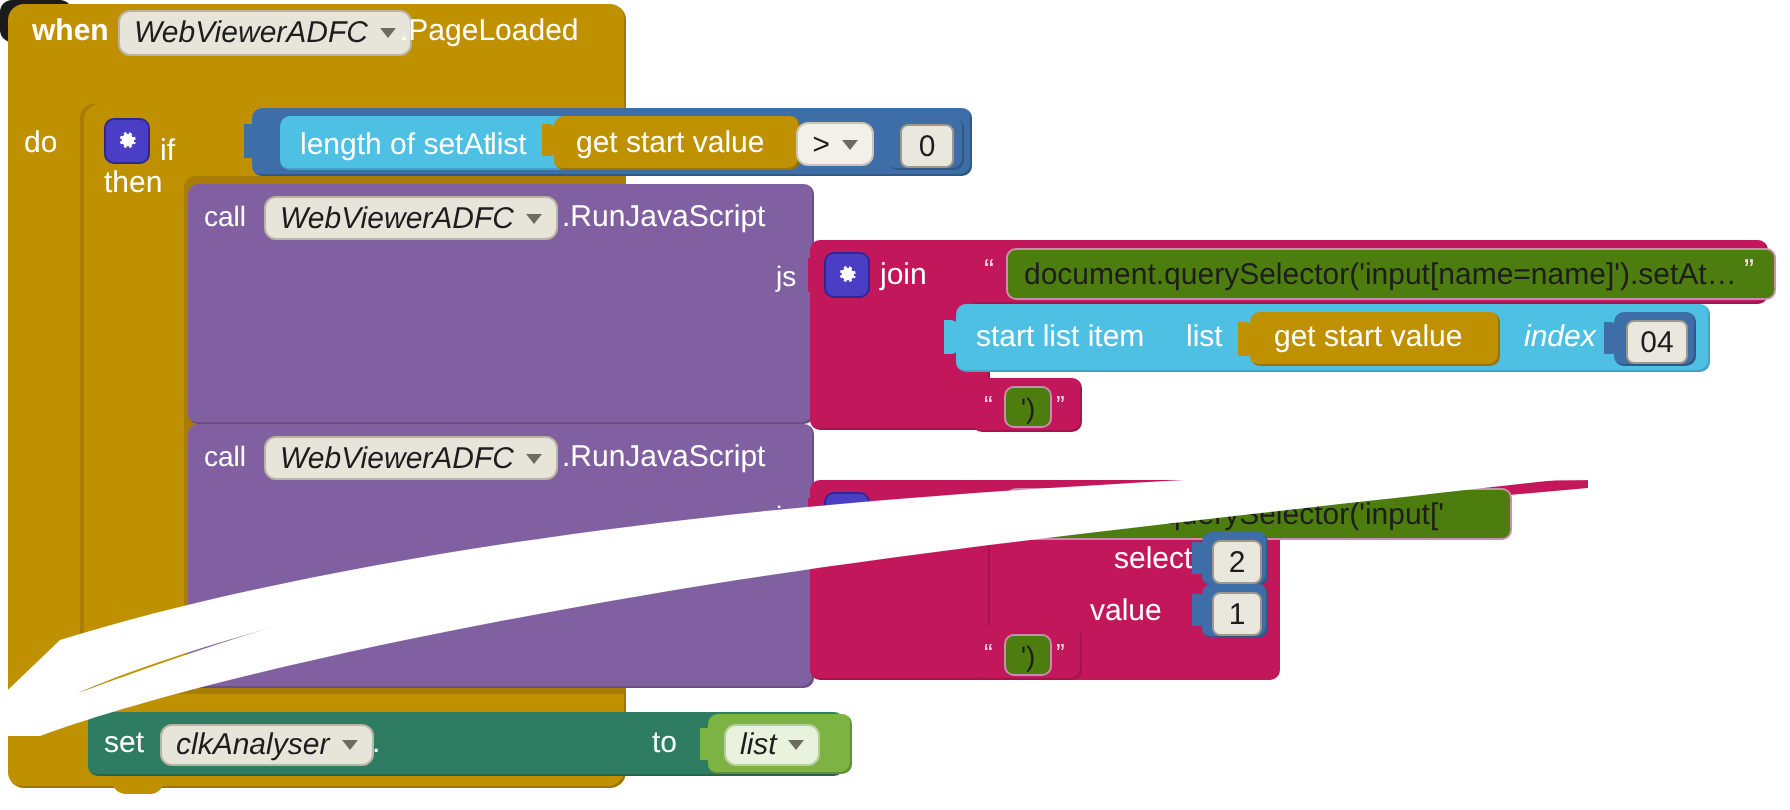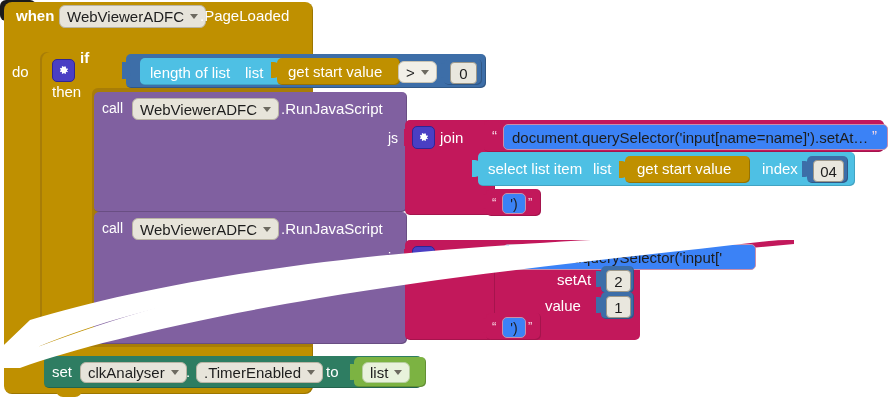--- a/index.html
+++ b/index.html
@@ -17,21 +17,21 @@
   
   .blk{position:absolute;box-sizing:border-box;}
   .lbl{position:absolute;white-space:nowrap;color:#ffffff;font-size:15px;line-height:1;}
 
   
   .field{
     position:absolute;box-sizing:border-box;
     background:#e7e4da;border:1px solid #b9b4a4;border-radius:6px;
     color:#1d1d1d;font-size:15px;line-height:1;
     display:flex;align-items:center;gap:6px;
-    padding:0 7px;white-space:nowrap;
+    padding:0 7px;white-space:nowrap;font-style:italic;
   }
   .field.light{background:#f2f0e8;border-color:#c9c4b4;}
   .caret{
     width:0;height:0;border-left:4px solid transparent;border-right:4px solid transparent;
     border-top:5px solid #6d6a60;display:inline-block;flex:none;
   }
 
   #evt-body{
     left:4px;top:2px;width:309px;height:392px;
     background:#bf9000;
@@ -115,21 +115,21 @@
   }
   #join2{
     left:405px;top:240px;width:90px;height:100px;background:#c2185b;border-radius:5px;
     box-shadow:inset -1px -1px 0 rgba(0,0,0,.15);
   }
   .txtblk{
     position:absolute;background:#c2185b;border-radius:5px;
     box-shadow:inset -1px -1px 0 rgba(0,0,0,.15);
   }
   .txtfield{
-    position:absolute;background:#3b82f6;border:1px solid #c98faa;border-radius:5px;
+    position:absolute;background:#4d7c0f;border:1px solid #c98faa;border-radius:5px;
     color:#1d1d1d;font-size:15px;line-height:1;display:flex;align-items:center;
     padding:0 8px;white-space:nowrap;overflow:hidden;
   }
   .quote{position:absolute;color:#f6d9e4;font-size:15px;line-height:1;}
 
   
   #sub2{
     left:495px;top:240px;width:145px;height:100px;background:#c2185b;border-radius:0 5px 5px 0;
   }
 
@@ -177,28 +177,28 @@
 
   <div class="blk" id="if-blk"></div>
   <div class="blk" id="if-slot"></div>
 
   <div class="gear" style="left:52px;top:59px;">
     <svg width="13" height="13" viewBox="0 0 24 24" aria-hidden="true">
       <path fill="#ffffff" d="M12 8.2a3.8 3.8 0 1 0 0 7.6 3.8 3.8 0 0 0 0-7.6zm0 5.6a1.8 1.8 0 1 1 0-3.6 1.8 1.8 0 0 1 0 3.6z"></path>
       <path fill="#ffffff" d="M20.2 13.4l-1.8-.5a6.6 6.6 0 0 0 0-1.8l1.8-.5-.9-2.6-1.8.6a6.8 6.8 0 0 0-1.3-1.3l.6-1.8L14.2 3.7l-.5 1.8a6.6 6.6 0 0 0-1.8 0l-.5-1.8-2.6.9.6 1.8a6.8 6.8 0 0 0-1.3 1.3l-1.8-.6-.9 2.6 1.8.5a6.6 6.6 0 0 0 0 1.8l-1.8.5.9 2.6 1.8-.6c.4.5.8.9 1.3 1.3l-.6 1.8 2.6.9.5-1.8a6.6 6.6 0 0 0 1.8 0l.5 1.8 2.6-.9-.6-1.8c.5-.4.9-.8 1.3-1.3l1.8.6z"></path>
     </svg>
   </div>
-  <span class="lbl" style="left:80px;top:50px;font-weight:bold;">if</span>
+  <span class="lbl" style="left:80px;top:68px;">if</span>
   <span class="lbl" style="left:52px;top:84px;">then</span>
 
   <div class="blk" id="cmp-blk"></div>
   <div class="plug" style="left:122px;top:62px;background:#3d6ea8;"></div>
 
   <div class="blk" id="lenlist"></div>
-  <span class="lbl" style="left:150px;top:65px;">length of list</span>
+  <span class="lbl" style="left:150px;top:65px;">length of setAt</span>
   <span class="lbl" style="left:245px;top:65px;">list</span>
   <div class="plug" style="left:271px;top:62px;background:#bf9000;height:16px;"></div>
 
   <div class="getter" style="left:277px;top:58px;width:123px;height:27px;"></div>
   <span class="lbl" style="left:288px;top:64px;">get start value</span>
 
   <div class="field light" style="left:398px;top:61px;height:22px;">
     <span>&gt;</span>
     <span class="caret"></span>
   </div>
@@ -225,26 +225,26 @@
   </div>
   <span class="lbl" style="left:440px;top:130px;">join</span>
 
   <div class="txtblk" style="left:484px;top:120px;width:400px;height:32px;"></div>
   <span class="quote" style="left:492px;top:128px;">“</span>
   <div class="txtfield" style="left:503px;top:124px;width:367px;height:24px;">document.querySelector('input[name=name]').setAt…</div>
   <span class="quote" style="left:872px;top:128px;">”</span>
 
   <div class="plug" style="left:472px;top:160px;background:#4ec0e4;"></div>
   <div class="blk" id="selitem"></div>
-  <span class="lbl" style="left:488px;top:161px;">select list item</span>
+  <span class="lbl" style="left:488px;top:161px;">start list item</span>
   <span class="lbl" style="left:593px;top:161px;">list</span>
   <div class="plug" style="left:619px;top:161px;background:#bf9000;height:17px;"></div>
   <div class="getter" style="left:625px;top:156px;width:125px;height:27px;"></div>
   <span class="lbl" style="left:637px;top:161px;">get start value</span>
-  <span class="lbl" style="left:762px;top:161px;">index</span>
+  <span class="lbl" style="left:762px;top:161px;font-style:italic;">index</span>
   <div class="plug" style="left:802px;top:161px;background:#3d6ea8;height:16px;"></div>
   <div class="mathblk" style="left:807px;top:156px;width:41px;height:27px;"></div>
   <div class="numfield" style="left:813px;top:160px;width:29px;height:20px;">04</div>
 
   <div class="plug" style="left:480px;top:194px;background:#c2185b;height:15px;"></div>
   <div class="txtblk" style="left:486px;top:189px;width:55px;height:27px;"></div>
   <span class="quote" style="left:492px;top:196px;font-size:13px;">“</span>
   <div class="txtfield" style="left:502px;top:193px;width:22px;height:19px;justify-content:center;padding:0;font-size:14px;">')</div>
   <span class="quote" style="left:528px;top:196px;font-size:13px;">”</span>
 
@@ -271,21 +271,21 @@
   <div class="blk clip-hidden" style="left:484px;top:240px;width:310px;height:32px;">
     <svg width="310" height="32" style="display:block;">
       <polygon points="0,0 310,0 310,4 0,32" fill="#c2185b"></polygon>
       <polygon points="0,0 300,0 240,14 0,26" fill="#c2185b"></polygon>
       <rect x="0" y="0" width="180" height="30" fill="#c2185b"></rect>
     </svg>
   </div>
   <span class="quote" style="left:492px;top:248px;">“</span>
   <div class="txtfield" style="left:503px;top:244px;width:235px;height:24px;">document.querySelector('input['</div>
 
-  <span class="lbl" style="left:557px;top:272px;">setAt</span>
+  <span class="lbl" style="left:557px;top:272px;">select</span>
   <div class="plug" style="left:596px;top:271px;background:#3d6ea8;height:16px;"></div>
   <div class="mathblk" style="left:601px;top:266px;width:33px;height:27px;"></div>
   <div class="numfield" style="left:606px;top:270px;width:23px;height:20px;">2</div>
 
   <span class="lbl" style="left:545px;top:298px;">value</span>
   <div class="plug" style="left:596px;top:297px;background:#3d6ea8;height:16px;"></div>
   <div class="mathblk" style="left:601px;top:292px;width:33px;height:27px;"></div>
   <div class="numfield" style="left:606px;top:296px;width:23px;height:20px;">1</div>
 
   <div class="plug" style="left:480px;top:318px;background:#c2185b;height:15px;"></div>
@@ -294,24 +294,20 @@
   <div class="txtfield" style="left:502px;top:317px;width:22px;height:19px;justify-content:center;padding:0;font-size:14px;">')</div>
   <span class="quote" style="left:528px;top:320px;font-size:13px;">”</span>
 
   <div class="blk" id="set-blk"></div>
   <span class="lbl" style="left:52px;top:364px;">set</span>
   <div class="field" style="left:80px;top:362px;height:21px;">
     <span>clkAnalyser</span>
     <span class="caret"></span>
   </div>
   <span class="lbl" style="left:186px;top:364px;">.</span>
-  <div class="field" style="left:196px;top:362px;height:21px;">
-    <span>.TimerEnabled</span>
-    <span class="caret"></span>
-  </div>
   <span class="lbl" style="left:326px;top:364px;">to</span>
   <div class="plug" style="left:350px;top:364px;background:#7cb342;height:16px;"></div>
   <div class="blk" id="bool-blk"></div>
   <div class="field light" style="left:362px;top:362px;height:21px;background:#e8f2dc;border-color:#b7cfa0;">
     <span>list</span>
     <span class="caret"></span>
   </div>
 
   <svg id="swoosh" viewBox="0 0 895 140">
     <path d="M -20,140 C 60,112 150,72 300,48 C 460,24 650,12 800,8 L 812,8

